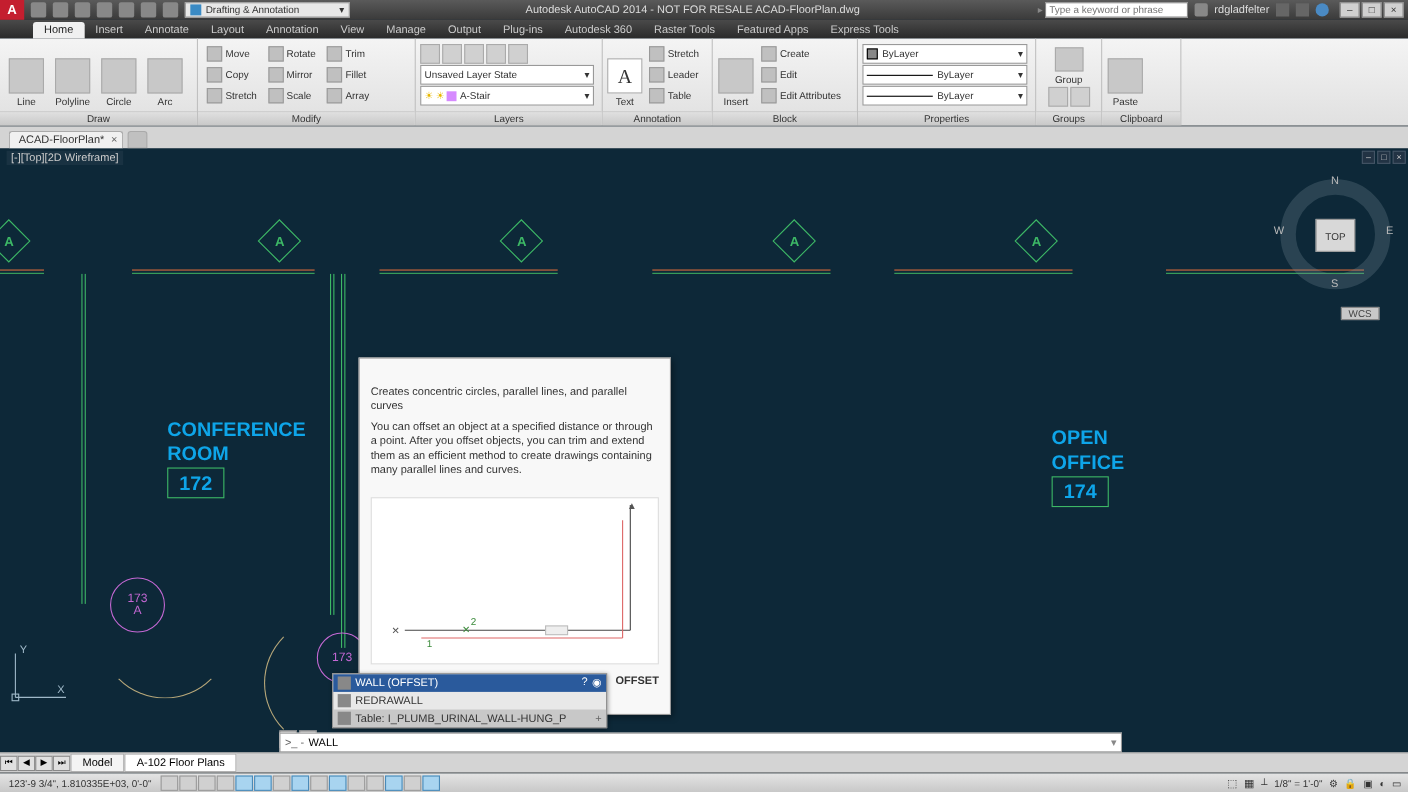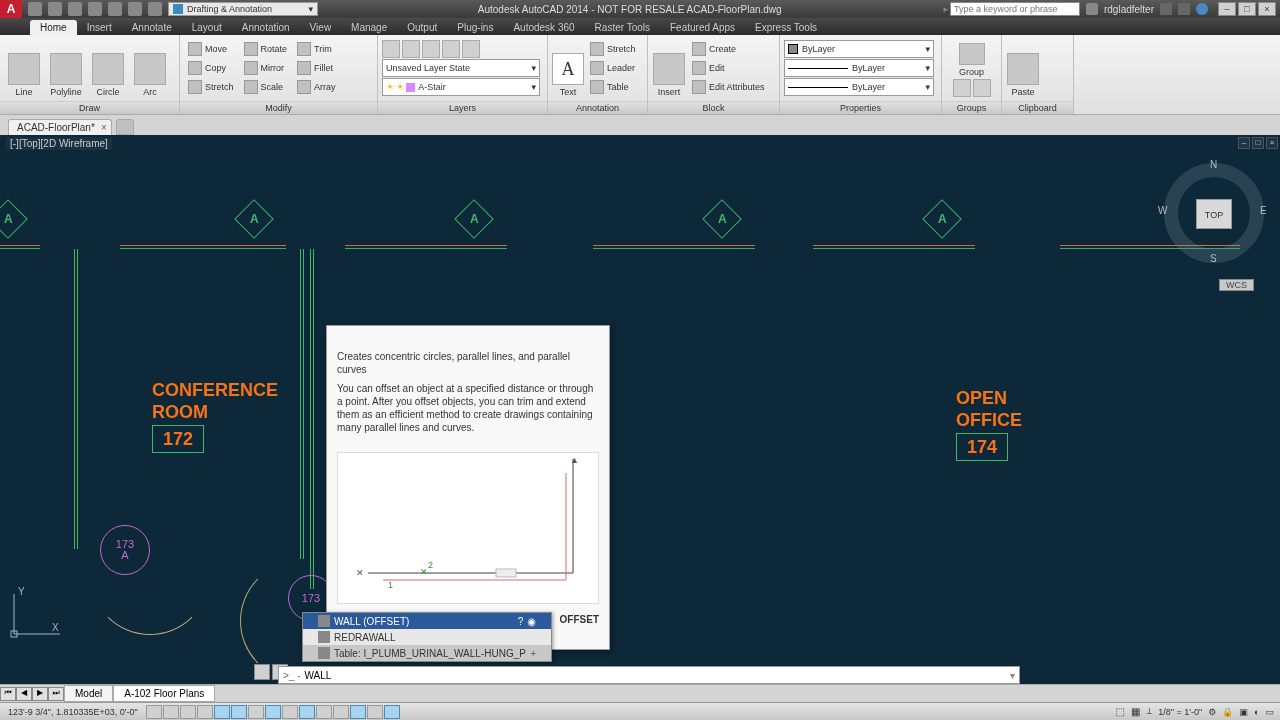--- a/index.html
+++ b/index.html
@@ -46,44 +46,44 @@
 .canvas { position: absolute; top: 135px; left: 0; right: 0; bottom: 36px; background: #0d2838; }
 .view-label { position: absolute; top: 2px; left: 6px; color: #ccc; font-size: 10px; background: rgba(255,255,255,0.05); padding: 1px 4px; }
 .minmax { position: absolute; top: 2px; right: 2px; display: flex; gap: 2px; }
 .minmax span { width: 12px; height: 12px; background: #234; border: 1px solid #456; font-size: 8px; text-align: center; color: #ccc; }
 
 
 .wall-band { position: absolute; left: 0; right: 0; top: 110px; height: 10px; }
 .wall-seg { position: absolute; height: 4px; border-top: 1px solid #d66a3a; border-bottom: 1px solid #3da85e; top: 0; }
 .bubble { position: absolute; width: 28px; height: 28px; border: 1px solid #3db866; transform: rotate(45deg); top: 70px; }
 .bubble span { position: absolute; transform: rotate(-45deg); color: #3db866; font-size: 12px; left: 9px; top: 6px; font-weight: bold; }
-.room-label { position: absolute; color: #f97316; font-weight: bold; font-size: 18px; line-height: 22px; font-family: Arial,sans-serif; }
+.room-label { position: absolute; color: #0ea5e9; font-weight: bold; font-size: 18px; line-height: 22px; font-family: Arial,sans-serif; }
 .room-num { border: 1px solid #3db866; display: inline-block; padding: 2px 10px; margin-top: 2px; }
 .vwall { position: absolute; width: 4px; border-left: 1px solid #3db866; border-right: 1px solid #3db866; }
 .arc { position: absolute; border: 1px solid #b8a87a; border-radius: 50%; }
 .circ { position: absolute; border: 1px solid #c468d4; border-radius: 50%; color: #c468d4; font-size: 11px; display: flex; flex-direction: column; align-items: center; justify-content: center; line-height: 11px; }
 
 
 .tooltip-pop { position: absolute; background: #f8f8f8; border: 1px solid #999; box-shadow: 2px 2px 6px rgba(0,0,0,0.4); width: 284px; font-size: 10px; color: #333; }
 .tooltip-pop .tp-body { padding: 8px 10px; margin-top: 16px; }
 .tooltip-pop .tp-body p { margin-bottom: 6px; line-height: 13px; }
 .tooltip-pop .tp-img { background: #fff; border: 1px solid #ddd; height: 152px; margin: 4px 10px; position: relative; }
 .tooltip-pop .tp-name { padding: 4px 10px; display: flex; align-items: center; gap: 4px; justify-content: space-between; }
 .tooltip-pop .tp-name .ic { width: 14px; height: 14px; background: #888; }
 .tooltip-pop .tp-f1 { padding: 2px 10px 6px; color: #444; }
 
 
 .ac-pop { position: absolute; background: #e8e8e8; border: 1px solid #888; font-size: 10px; box-shadow: 1px 1px 4px rgba(0,0,0,0.4); width: 250px; }
-.ac-row { display: flex; align-items: center; padding: 2px 15px; gap: 4px; color: #333; }
+.ac-row { display: flex; align-items: center; padding: 2px 4px; gap: 4px; color: #333; }
 .ac-row .ic { width: 12px; height: 12px; background: #888; }
 .ac-row.sel { background: #2a5a9c; color: #fff; }
 .ac-row .r-ico { margin-left: auto; display: flex; gap: 4px; }
 
 
-.cmdline { position: absolute; bottom: 36px; left: 254px; right: 260px; height: 18px; background: #fff; border: 1px solid #999; display: flex; align-items: center; font-size: 10px; margin-left: 24px; }
+.cmdline { position: absolute; bottom: 36px; left: 254px; right: 260px; height: 18px; background: #fff; border: 1px solid #999; display: flex; align-items: center; font-size: 10px; }
 .cmdline::before { content: ">_ -"; padding: 0 4px; color: #666; }
 
 
 .layout-tabs { position: absolute; bottom: 18px; left: 0; right: 0; height: 18px; background: #d4d4d4; display: flex; align-items: center; font-size: 10px; border-top: 1px solid #aaa; }
 .layout-tabs .nav { width: 16px; height: 14px; border: 1px solid #888; background: #e0e0e0; text-align: center; font-size: 8px; }
 .layout-tabs .lt { padding: 2px 10px; border: 1px solid #aaa; background: #f4f4f4; }
 
 
 .status { position: absolute; bottom: 0; left: 0; right: 0; height: 18px; background: linear-gradient(#e4e4e4,#c8c8c8); display: flex; align-items: center; font-size: 9px; color: #333; border-top: 1px solid #999; }
 .status .coord { padding: 0 8px; }

